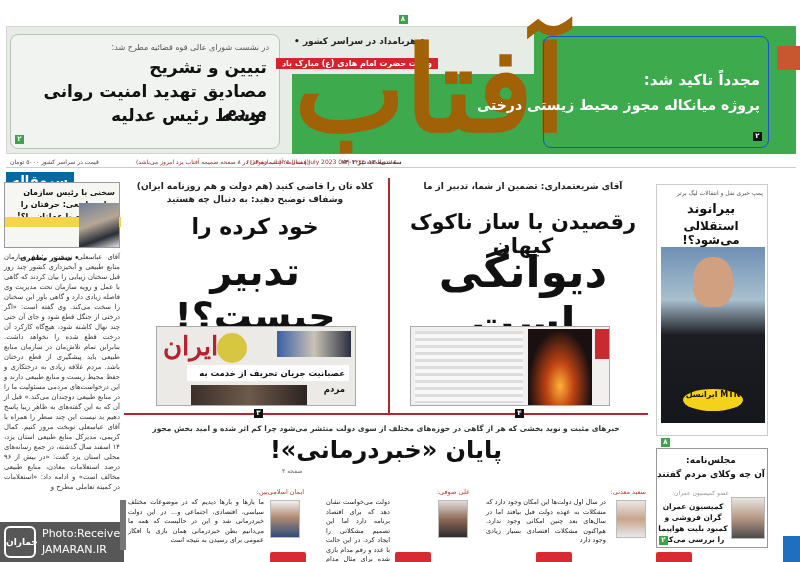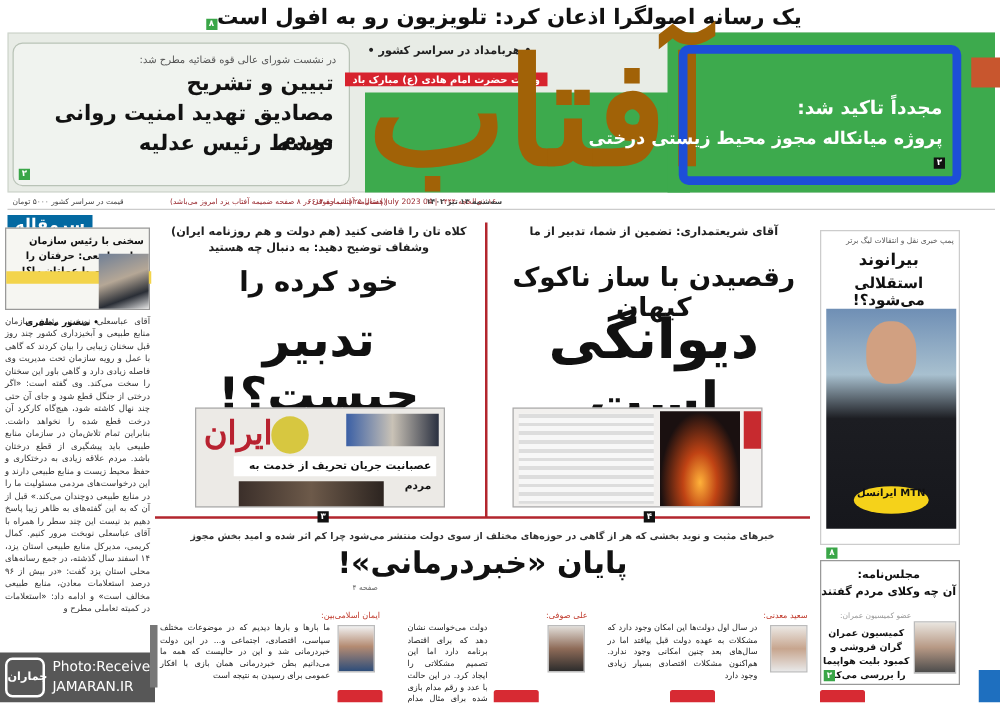--- a/index.html
+++ b/index.html
@@ -21,21 +21,21 @@
   #mh-green-right{left:528px;top:0;width:262px;height:128px;background:#3daa4d;}
   #mh-green-mid{left:286px;top:48px;width:260px;height:80px;background:#3daa4d;}
   #mh-left-box{left:4px;top:8px;width:270px;height:115px;border:1px solid #b9c3b7;border-radius:8px;background:#f0f3ef;}
   #mh-left-box .kicker{position:absolute;right:10px;top:8px;font-size:8px;color:#555;}
   #mh-left-box .h{position:absolute;right:12px;font-weight:900;color:#111;}
   #mh-left-box .h1{top:22px;font-size:17px;}
   #mh-left-box .h2{top:46px;font-size:17px;}
   #mh-left-box .h3{top:70px;font-size:17px;}
   #mh-left-box .pg{position:absolute;left:4px;bottom:4px;}
 
-  #mh-right-box{left:537px;top:10px;width:226px;height:112px;border:7px solid #1d4ed8;border-radius:8px;}
+  #mh-right-box{left:537px;top:10px;width:226px;height:112px;border:1px solid #1d4ed8;border-radius:8px;}
   #mh-right-box .k{position:absolute;right:8px;top:34px;font-size:15px;font-weight:900;color:#fff;}
   #mh-right-box .h{position:absolute;right:8px;top:60px;font-size:14px;font-weight:900;color:#fff;white-space:nowrap;}
   #mh-right-box .pg{position:absolute;right:6px;bottom:6px;}
 
   #logo{left:290px;top:-6px;width:270px;height:140px;font-family:"DejaVu Serif","Liberation Serif",serif;font-size:118px;font-weight:900;color:#a16207;direction:rtl;text-align:center;line-height:140px;letter-spacing:-6px;}
   #mh-motto{left:288px;top:10px;font-size:9px;font-weight:bold;color:#222;direction:rtl;}
   #mh-occasion{left:270px;top:32px;background:#d7232e;color:#fff;font-size:8px;font-weight:bold;padding:1px 6px;direction:rtl;}
 
   
   #dateline{left:6px;top:156px;width:790px;height:12px;border-bottom:1px solid #ccc;font-size:6px;color:#444;}
@@ -113,21 +113,20 @@
   #majlis .pg{position:absolute;left:2px;bottom:2px;}
 
   #blue-tab{left:783px;top:536px;width:17px;height:26px;background:#1e6fbf;}
   #orange-tab{left:777px;top:46px;width:23px;height:24px;background:#c8562e;}
 </style>
 </head>
 <body>
 
 <div id="top-strap" class="abs">
   <span class="pg">۸</span>
-  <span class="txt">یک رسانه اصولگرا اذعان کرد: تلویزیون رو به افول است</span>
 </div>
 
 <div id="masthead" class="abs">
   <div id="mh-greenband" class="abs"></div>
   <div id="mh-green-mid" class="abs"></div>
   <div id="mh-green-right" class="abs"></div>
 
   <div id="mh-left-box" class="abs">
     <div class="kicker rtl">در نشست شورای عالی قوه قضائیه مطرح شد:</div>
     <div class="h h1 rtl">تبیین و تشریح</div>

